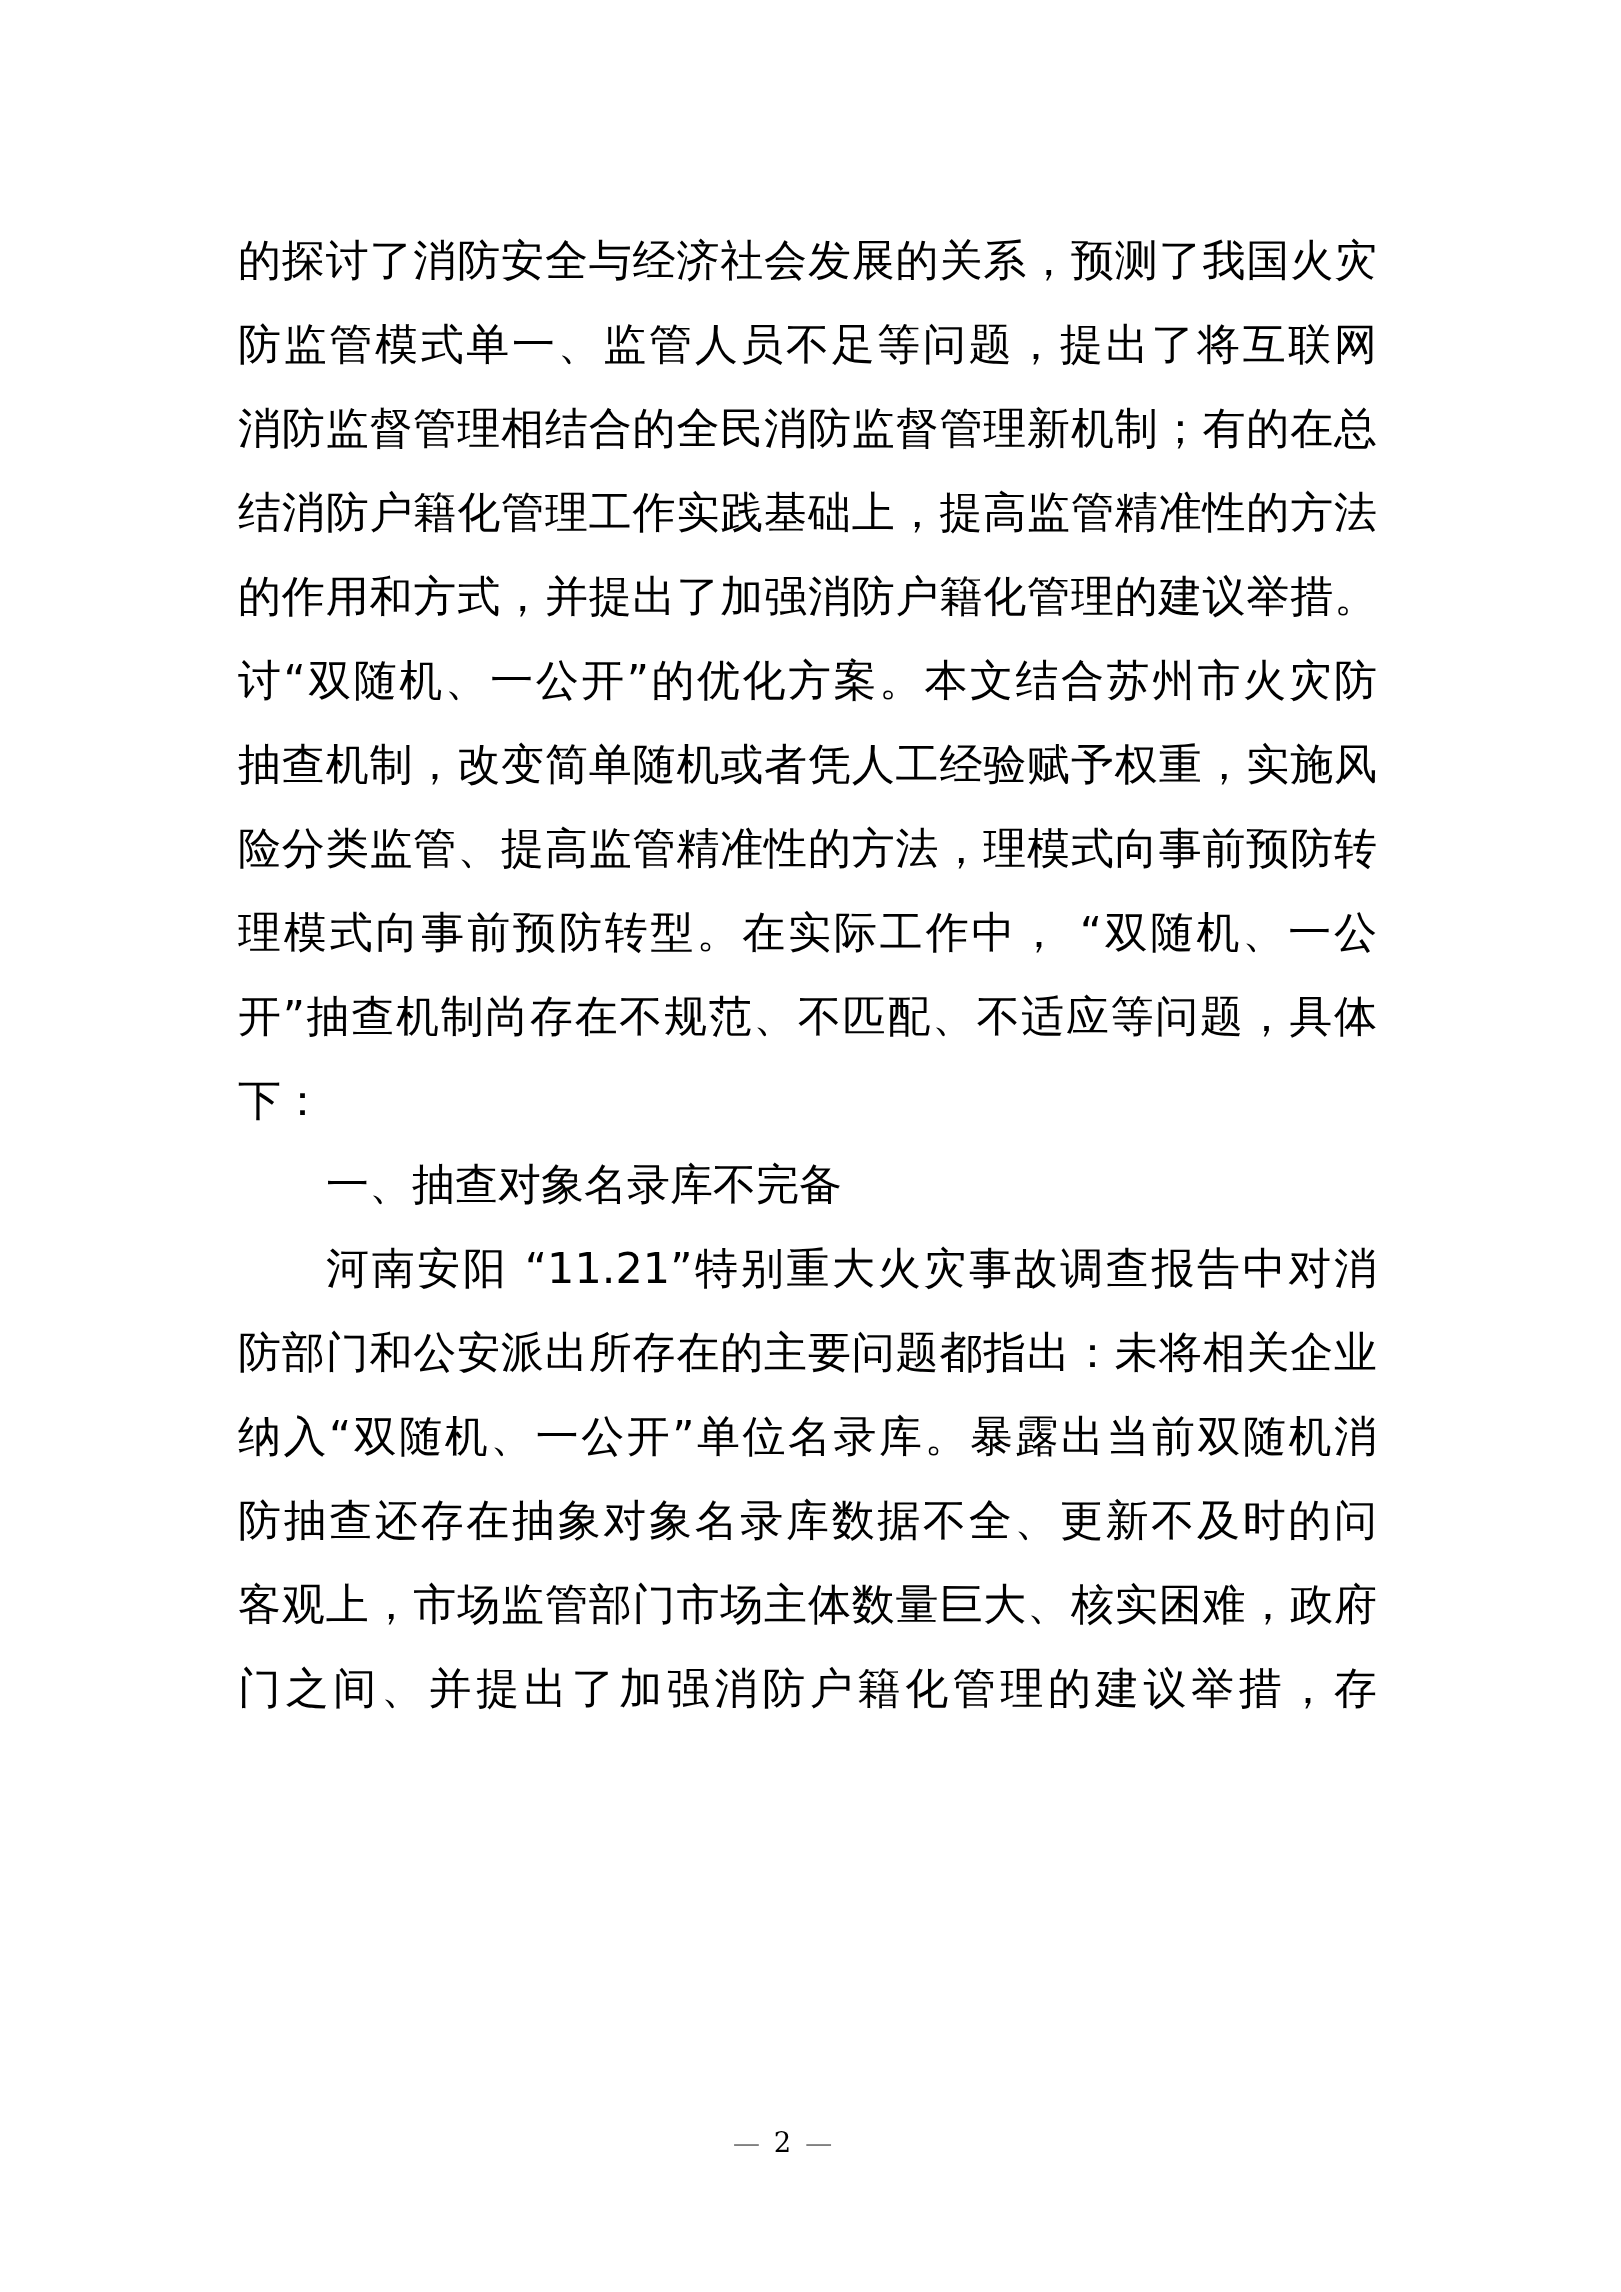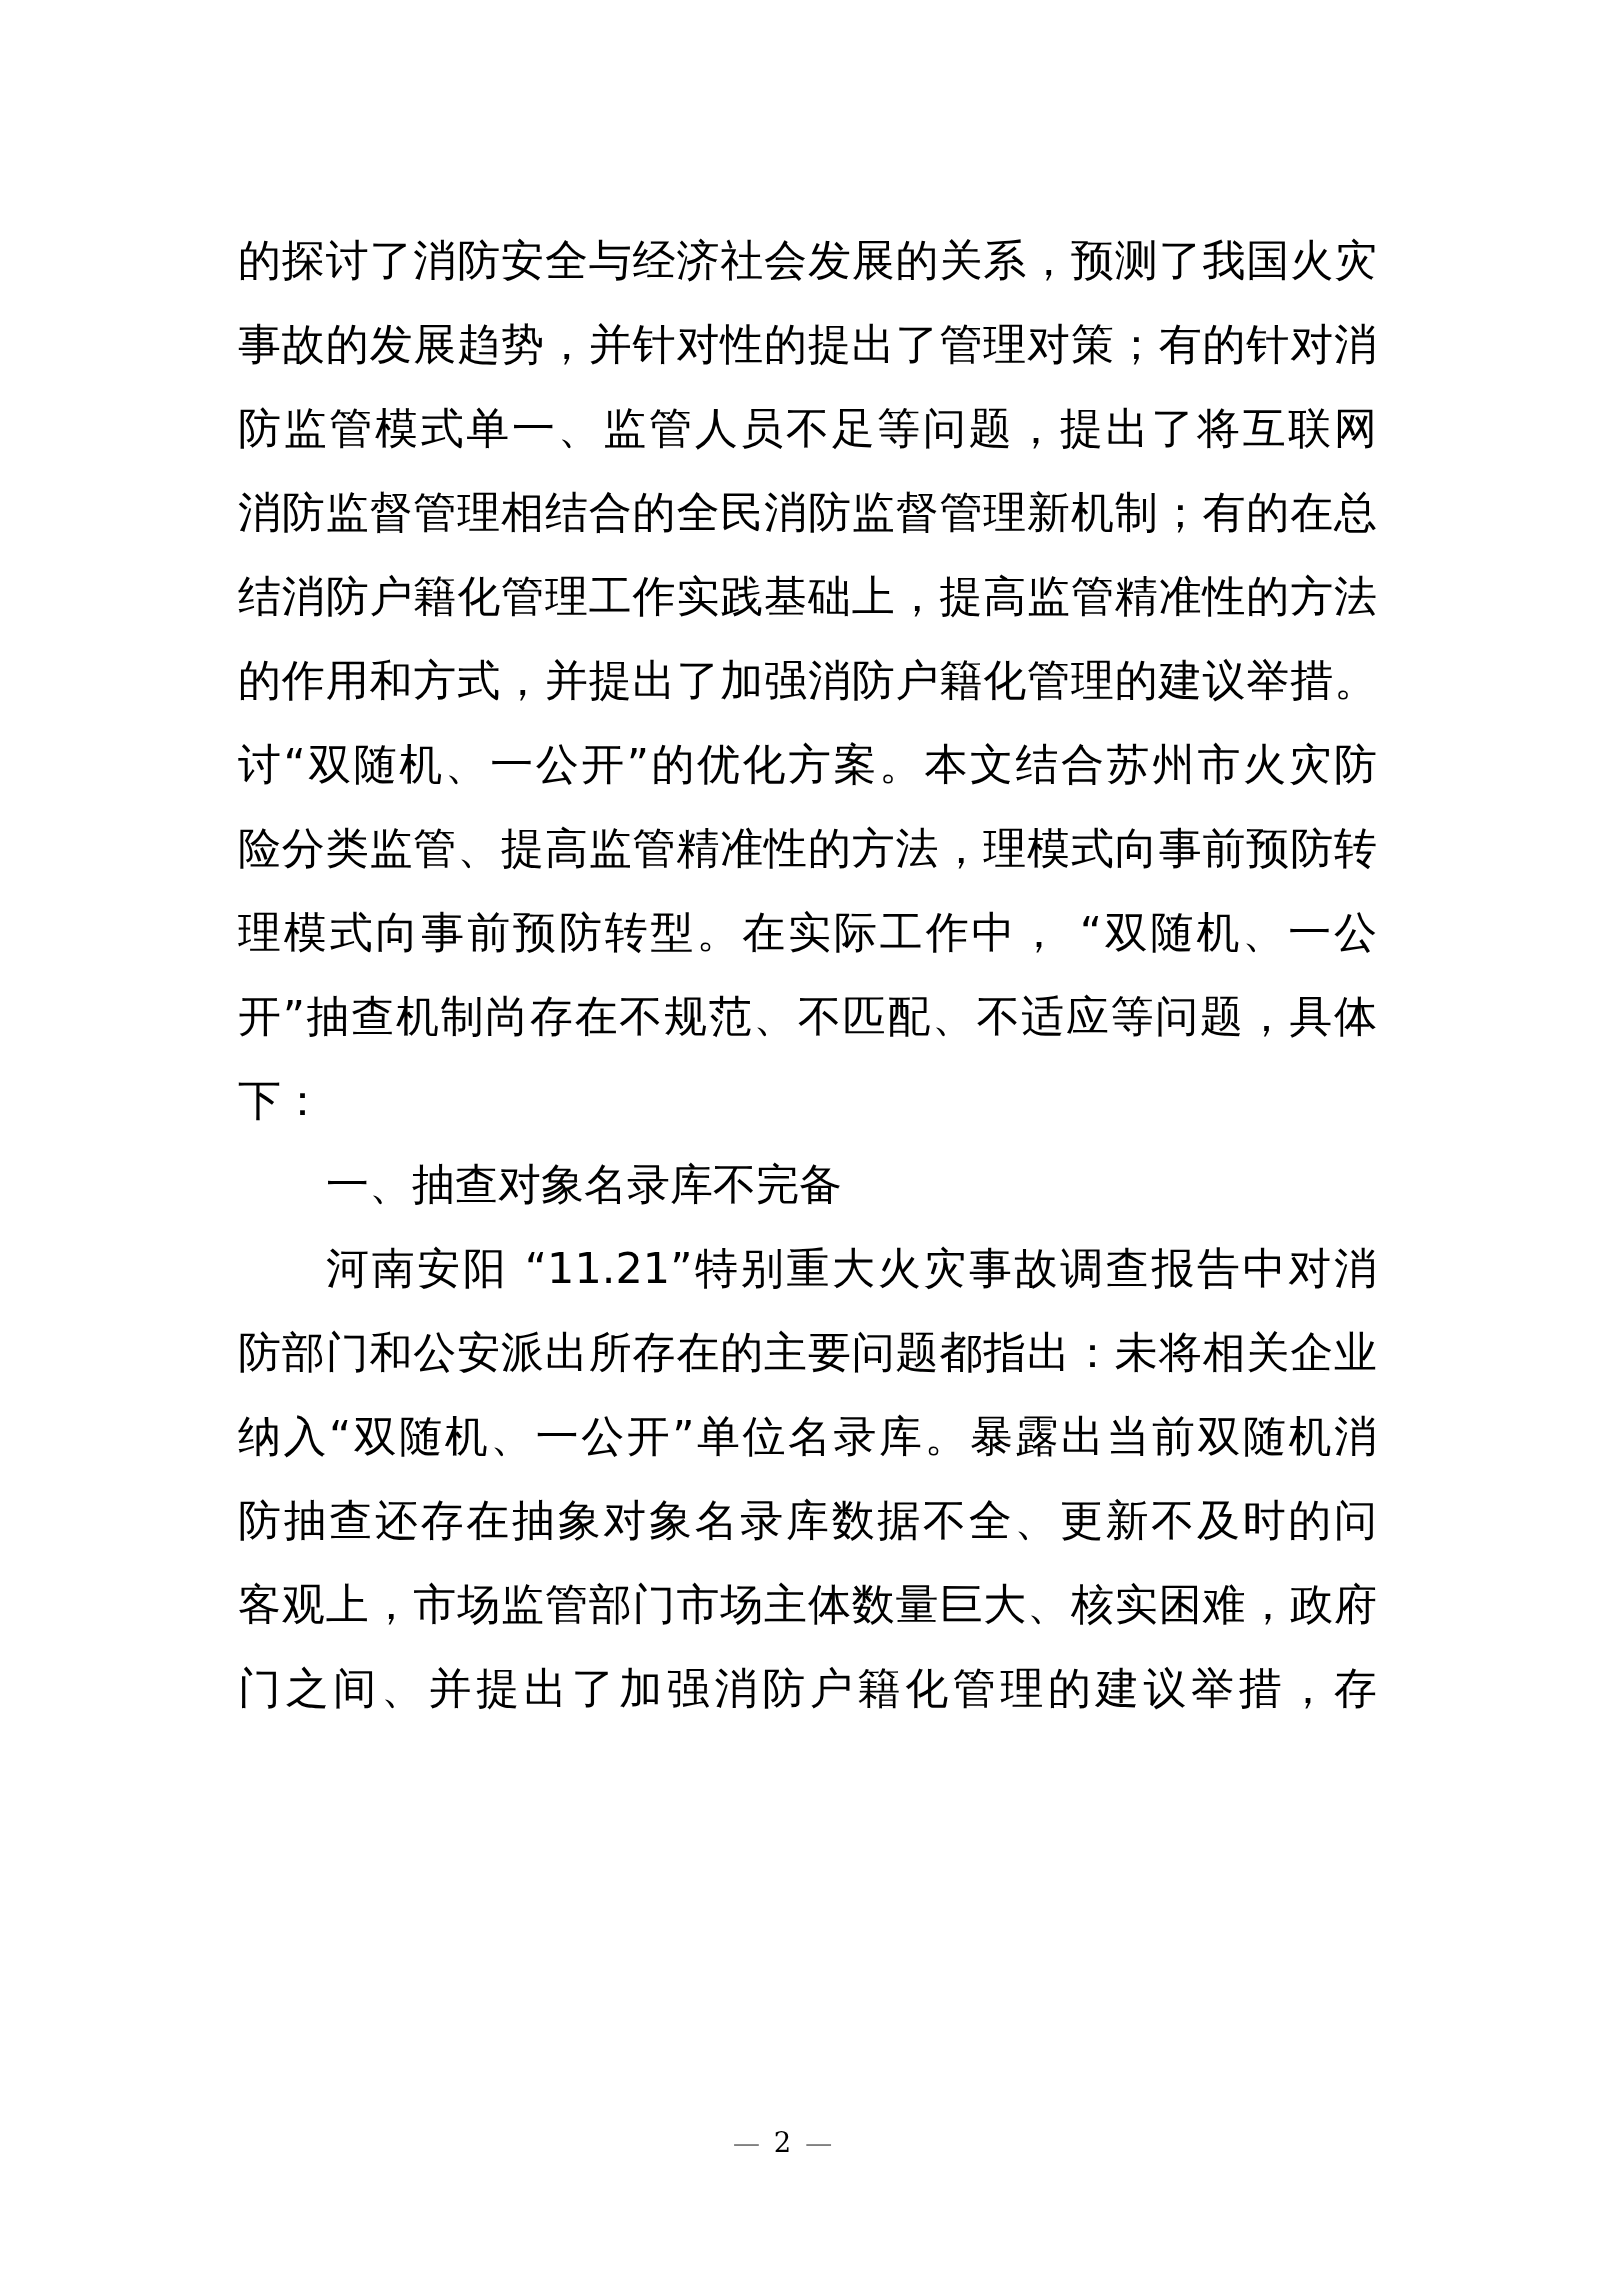--- a/index.html
+++ b/index.html
@@ -58,26 +58,26 @@
     margin: 0 13.7px;
   }
 </style>
 </head>
 <body>
 
 <div class="page">
 
   <div class="text-block">
     <div class="line">的探讨了消防安全与经济社会发展的关系，预测了我国火灾</div>
-    <div class="line">事故的发展趋势，并针对性的提出了管理对策；有的针对消</div>
     <div class="line">防监管模式单一、监管人员不足等问题，提出了将互联网+与</div>
     <div class="line">消防监督管理相结合的全民消防监督管理新机制；有的在总</div>
     <div class="line">结消防户籍化管理工作实践基础上，提高监管精准性的方法</div>
     <div class="line">的作用和方式，并提出了加强消防户籍化管理的建议举措。</div>
     <div class="line">讨“双随机、一公开”的优化方案。本文结合苏州市火灾防</div>
+    <div class="line">抽查机制，改变简单随机或者凭人工经验赋予权重，实施风</div>
     <div class="line">险分类监管、提高监管精准性的方法，理模式向事前预防转型</div>
     <div class="line">理模式向事前预防转型。在实际工作中， “双随机、一公</div>
     <div class="line">开”抽查机制尚存在不规范、不匹配、不适应等问题，具体如</div>
     <div class="line short">下：</div>
     <div class="line short indent">一、抽查对象名录库不完备</div>
     <div class="line indent">河南安阳 “11.21”特别重大火灾事故调查报告中对消</div>
     <div class="line">防部门和公安派出所存在的主要问题都指出：未将相关企业</div>
     <div class="line">纳入“双随机、一公开”单位名录库。暴露出当前双随机消</div>
     <div class="line">防抽查还存在抽象对象名录库数据不全、更新不及时的问题，</div>
     <div class="line">客观上，市场监管部门市场主体数量巨大、核实困难，政府部</div>

